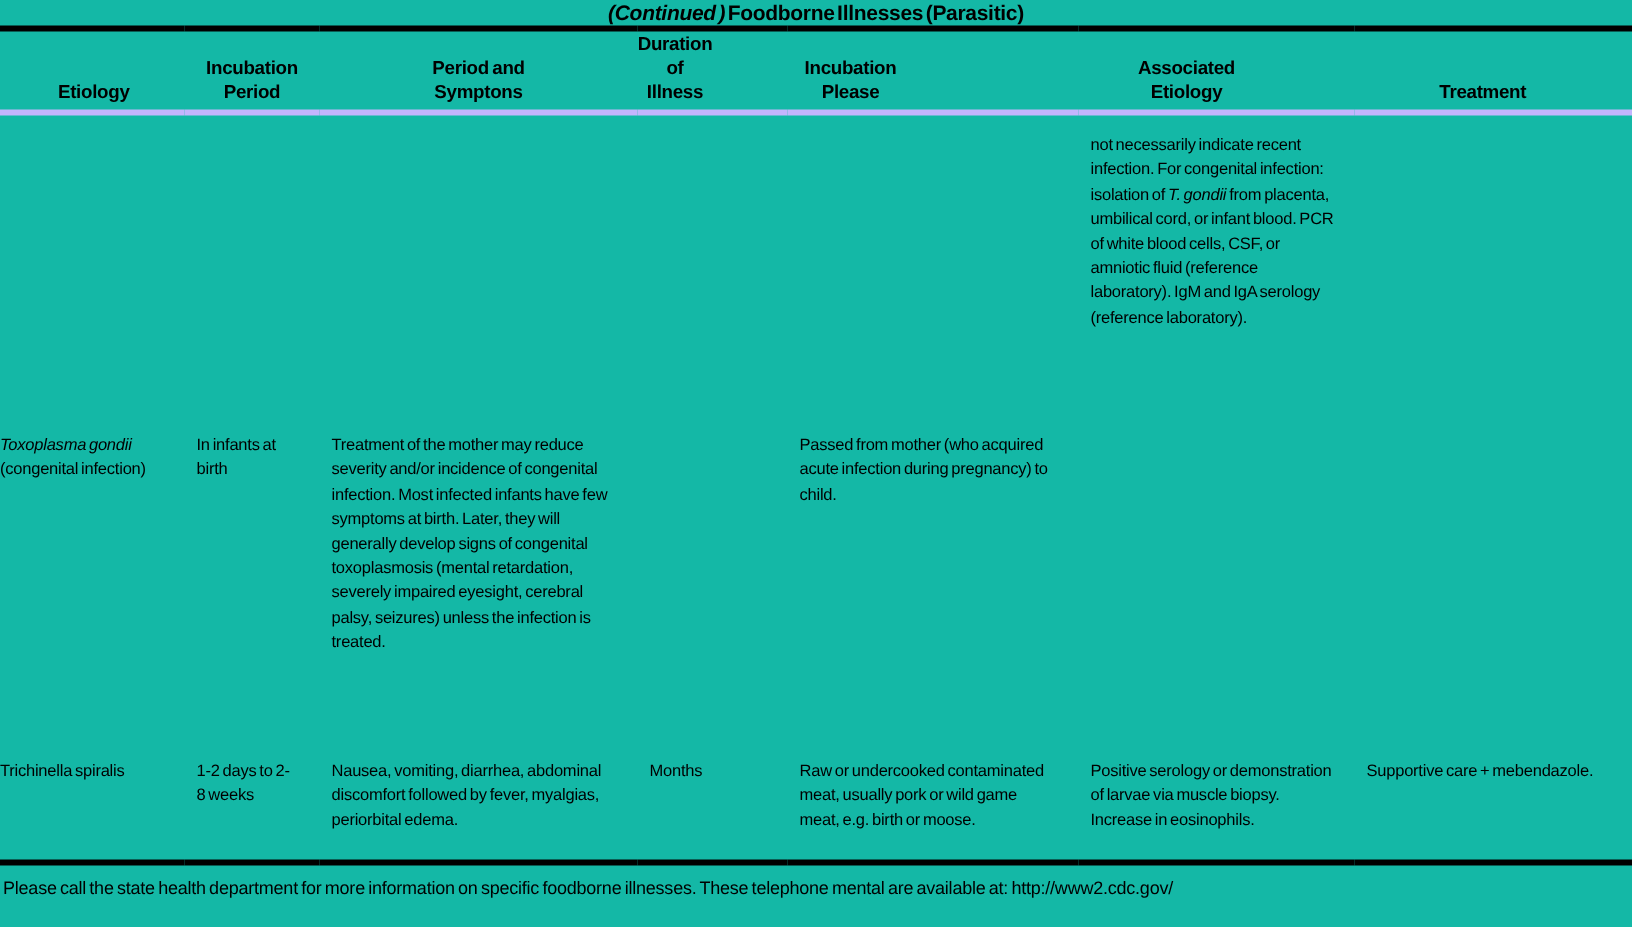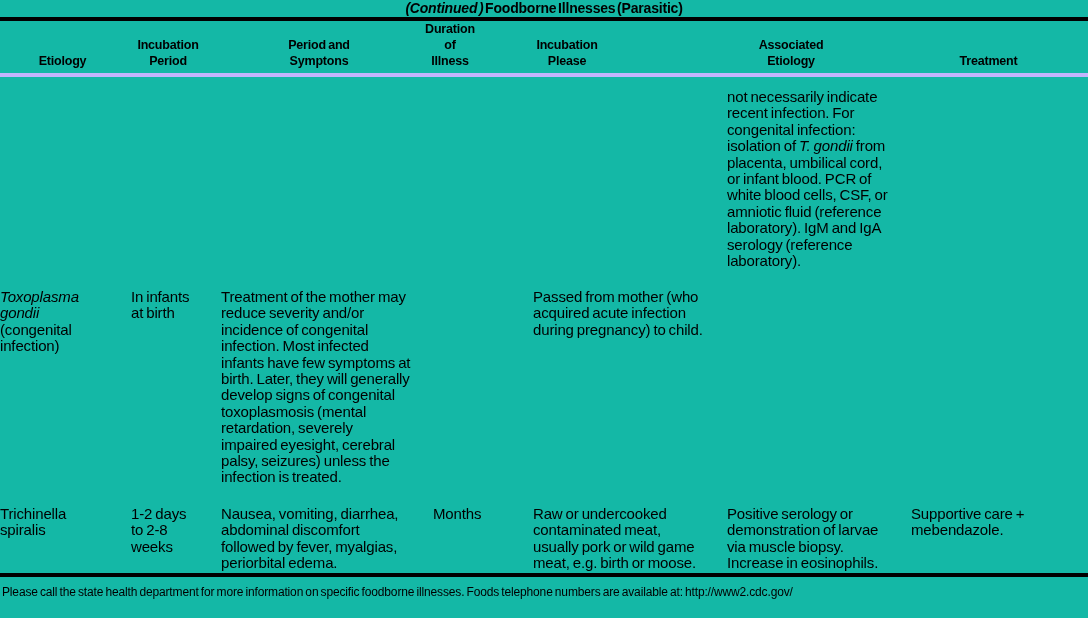--- a/index.html
+++ b/index.html
@@ -25,21 +25,21 @@
     font-size:12.5px;font-weight:bold;line-height:16px;vertical-align:bottom;
     text-align:center;padding:0 0 4px 0;border-bottom:4px solid #c4b5fd;
     letter-spacing:-0.2px;word-spacing:-1px;
   }
   th.h1{text-align:center;padding-left:2px;}
   th.h4{padding-right:50px;}
   th.h5{padding-right:110px;}
   th.h6{padding-right:40px;}
   th.h7{padding-right:14px;}
   td{
-    vertical-align:top;font-size:15px;line-height:16.4px;
+    vertical-align:top;font-size:11px;line-height:16.4px;
     padding:0 14px 0 8px;letter-spacing:-0.15px;word-spacing:-1px;
   }
   td:first-child{padding-left:0;}
   tr.r1{height:214px}
   tr.r1 td{padding-top:12px;}
   tr.r2{height:217px}
   tr.r3{height:69px}
   .i{font-style:italic;}
   .footer{
     padding:8px 0 0 2px;font-size:12px;line-height:15px;
@@ -122,16 +122,16 @@
         <td>Nausea, vomiting, diarrhea, abdominal discomfort followed by fever, myalgias, periorbital edema.</td>
         <td>Months</td>
         <td>Raw or undercooked contaminated meat, usually pork or wild game meat, e.g. birth or moose.</td>
         <td>Positive serology or demonstration of larvae via muscle biopsy. Increase in eosinophils.</td>
         <td>Supportive care + mebendazole.</td>
       </tr>
     </tbody>
   </table>
 
   <div class="footer">
-    <div>Please call the state health department for more information on specific foodborne illnesses. Foods telephone numbers are available at: http://www2.cdc.gov/</div>
+    <div>Please call the state health department for more information on specific foodborne illnesses. These telephone mental are available at: http://www2.cdc.gov/</div>
   </div>
 
 </div>
 
 </body></html>

